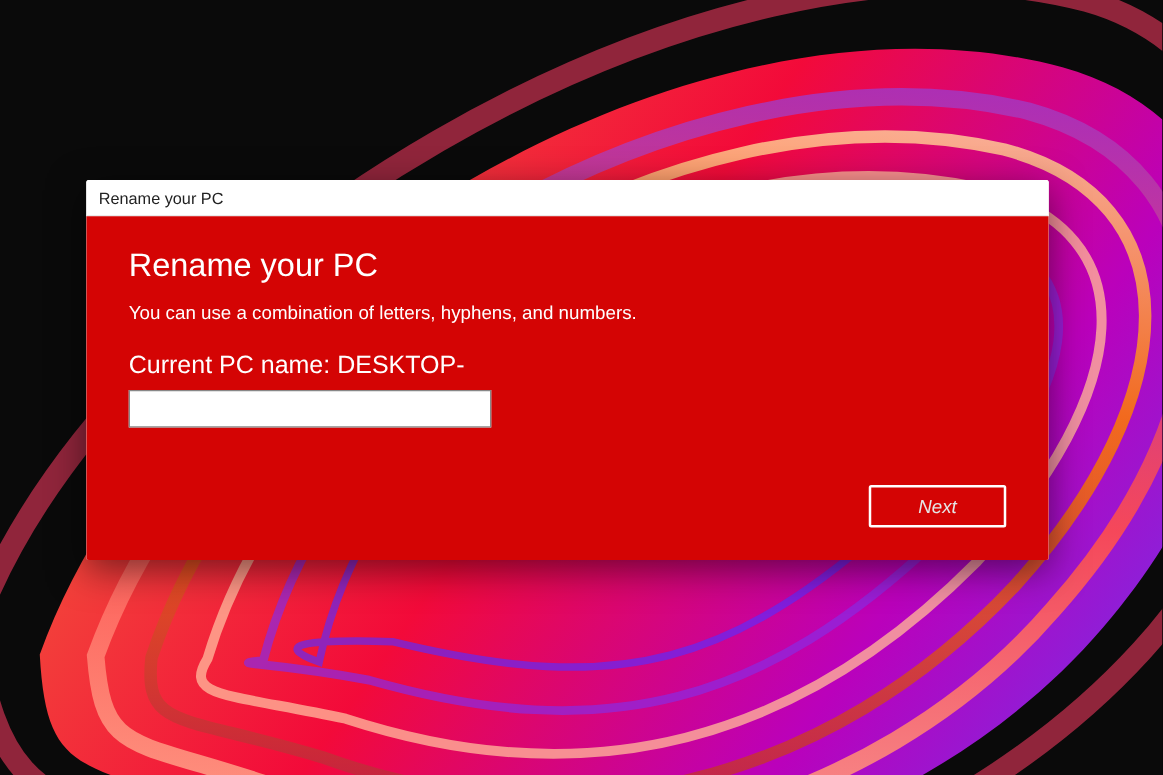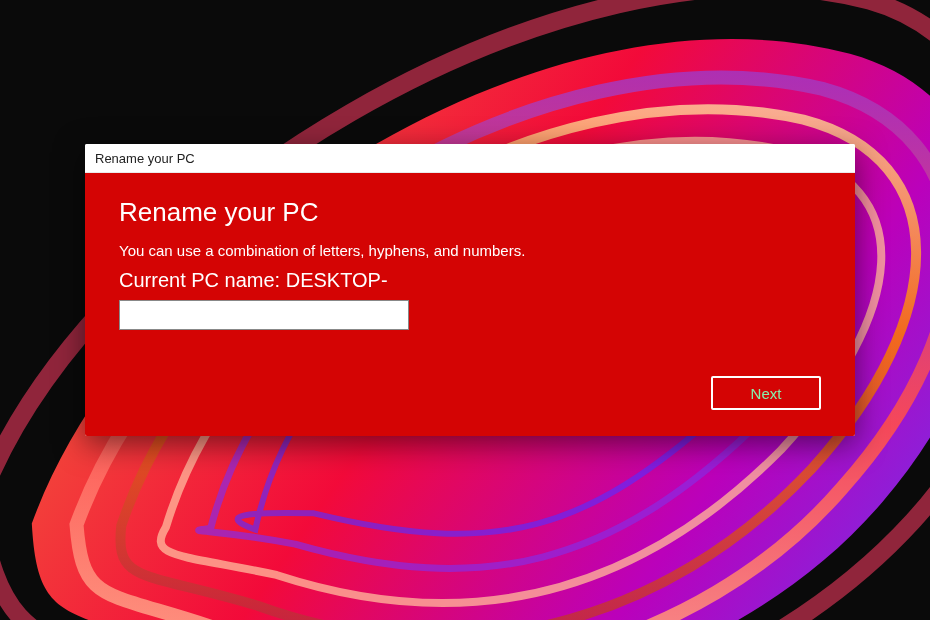--- a/index.html
+++ b/index.html
@@ -13,21 +13,21 @@
     }
     .wallpaper {
       position: absolute;
       inset: 0;
       background: #0a0a0a;
       z-index: 0;
     }
     .wallpaper svg { width: 100%; height: 100%; display: block; }
     .dialog {
       position: absolute;
-      left: 85px;
+      left: 69px;
       top: 144px;
       width: 770px;
       background: #fff;
       box-shadow: 0 8px 30px rgba(0,0,0,0.5);
       z-index: 10;
       border-radius: 2px;
       overflow: hidden;
     }
     .titlebar {
       background: #fff;
@@ -42,21 +42,21 @@
       padding: 24px 34px 20px 34px;
     }
     .heading {
       font-size: 26px;
       font-weight: 400;
       margin-bottom: 14px;
     }
     .description {
       font-size: 15px;
       font-weight: 400;
-      margin-bottom: 10px;
+      margin-bottom: 22px;
     }
     .current-name {
       font-size: 20px;
       font-weight: 400;
       margin-bottom: 8px;
     }
     .name-input {
       width: 290px;
       height: 30px;
       background: #fff;
@@ -72,25 +72,26 @@
       justify-content: flex-end;
       gap: 14px;
       margin-top: 46px;
       margin-bottom: 6px;
     }
     .btn {
       min-width: 110px;
       height: 34px;
       background: transparent;
       border: 2px solid #fff;
-      color: #86efac;
+      color: #e5e5e5;
       font-size: 15px;
       font-family: inherit;
       cursor: pointer;
       border-radius: 2px;
+      font-style: italic;
     }
   </style>
 </head>
 <body>
 
 <div class="wallpaper">
   <svg viewBox="0 0 930 620" preserveAspectRatio="xMidYMid slice">
     <defs>
       <linearGradient id="g1" x1="0" y1="0" x2="1" y2="1">
         <stop offset="0%" stop-color="#ff6a3d"></stop>

